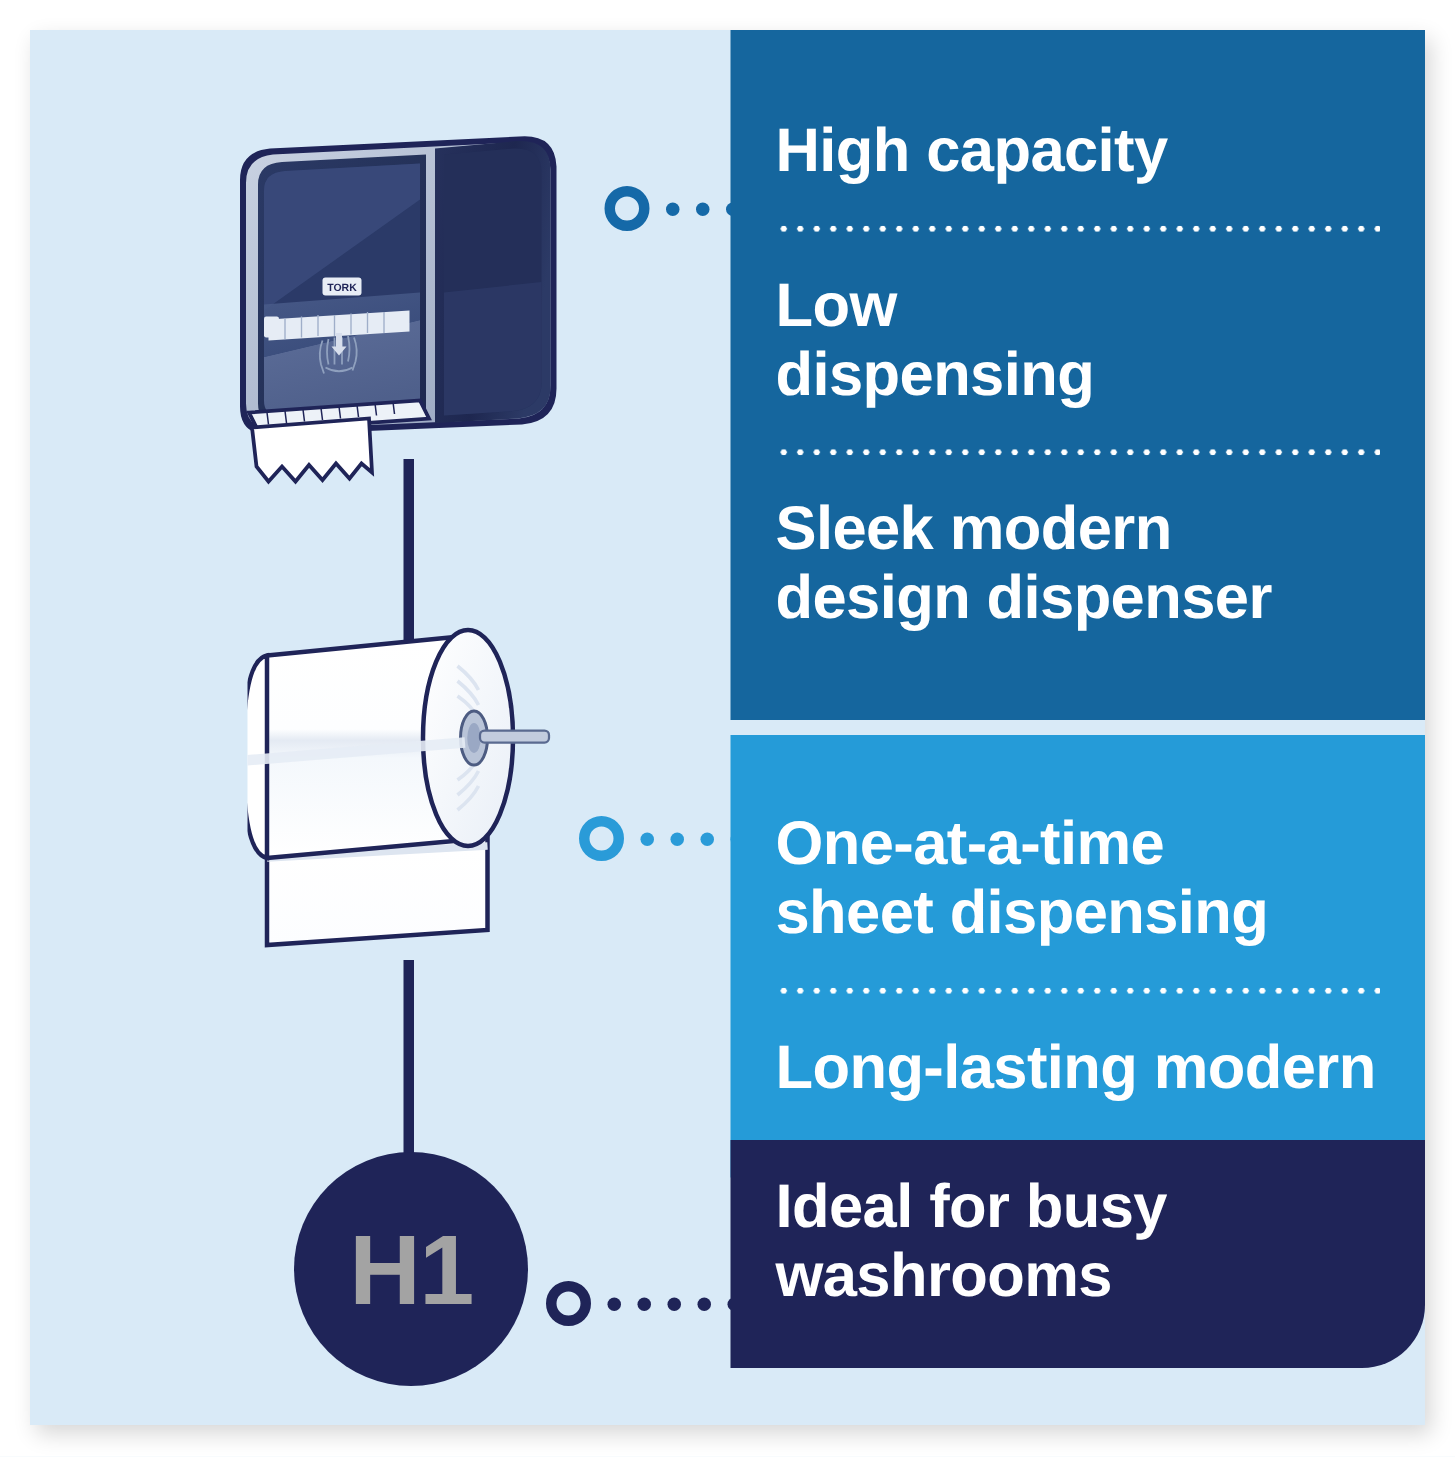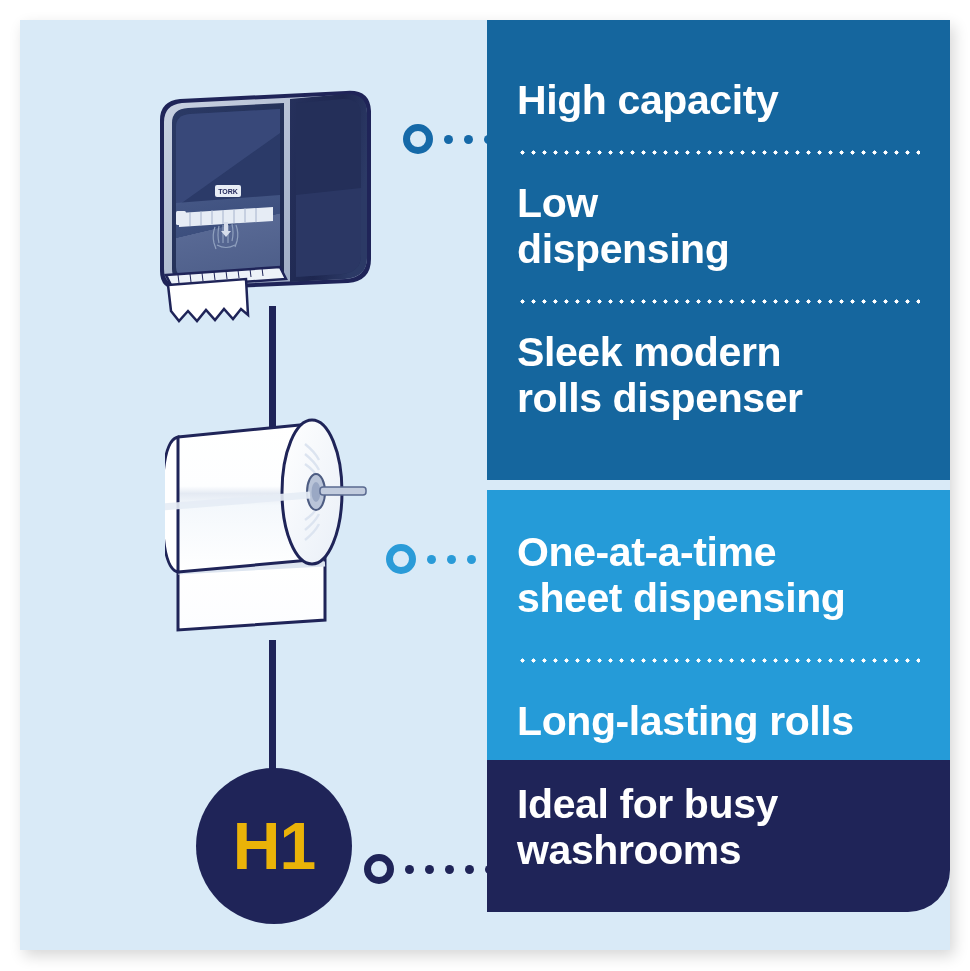--- a/index.html
+++ b/index.html
@@ -53,21 +53,20 @@
   }
   .panel-a {           
     top: 0px;
     height: 460px;
     background: #15669E;
   }
   .panel-b {           
     top: 470px;
     height: 295px;
     background: #259BD8;
-    gap: 10px;
   }
   .panel-c {           
     top: 740px;
     height: 152px;
     background: #1F2458;
     border-bottom-right-radius: 42px;
     justify-content: flex-start;
     padding-top: 22px;
   }
 
@@ -141,21 +140,21 @@
     top: 748px;
     width: 156px;
     height: 156px;
     border-radius: 50%;
     background: #1F2458;
     display: flex;
     align-items: center;
     justify-content: center;
   }
   .h1-badge span {
-    color: #eab308;
+    color: #a3a3a3;
     font-weight: bold;
     font-size: 66px;
     letter-spacing: -1px;
     line-height: 1;
   }
 
   
   .dispenser { position: absolute; left: 118px; top: 55px; }
   .roll      { position: absolute; left: 145px; top: 392px; }
 </style>
@@ -336,28 +335,28 @@
 
     <div class="panels">
 
       <div class="panel panel-a">
         <p class="feature">High capacity</p>
         <div class="sep"></div>
         <p class="feature">Low
 dispensing</p>
         <div class="sep"></div>
         <p class="feature">Sleek modern
-rolls dispenser</p>
+design dispenser</p>
       </div>
 
       <div class="panel panel-b">
         <p class="feature">One-at-a-time
 sheet dispensing</p>
         <div class="sep"></div>
-        <p class="feature">Long-lasting rolls</p>
+        <p class="feature">Long-lasting modern</p>
       </div>
 
       <div class="panel panel-c">
         <p class="feature">Ideal for busy
 washrooms</p>
       </div>
 
     </div>
   </div>
 </div>

